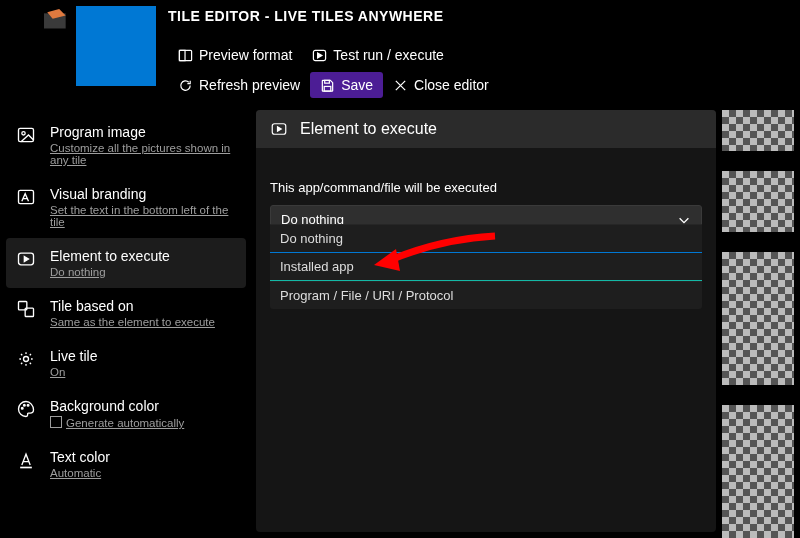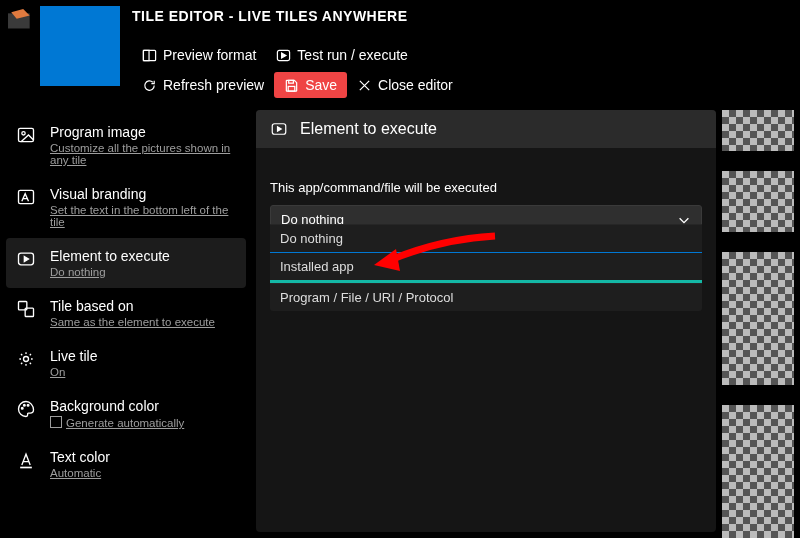--- a/index.html
+++ b/index.html
@@ -8,20 +8,21 @@
       background: #000;
       font-family: 'Segoe UI', Tahoma, sans-serif;
       color: #fff;
       overflow: hidden;
       font-size: 13px;
     }
     .root { display: flex; flex-direction: column; height: 100%; }
     .header {
       display: flex; align-items: flex-start;
       padding: 6px 8px 0 8px;
+      margin-left: 36px;
     }
     .app-icon {
       width: 26px; height: 20px;
       margin-right: 6px; margin-top: 4px;
       display: flex; align-items: center; justify-content: center;
     }
     .tile-preview-sq {
       width: 80px; height: 80px;
       background: #0078d4;
       flex-shrink: 0;
@@ -42,21 +43,21 @@
       gap: 0;
     }
     .tb-btn {
       display: flex; align-items: center;
       padding: 5px 10px;
       cursor: pointer;
       font-size: 14px;
       gap: 6px;
       border-radius: 3px;
     }
-    .tb-btn.save { background: #ef4444; }
+    .tb-btn.save { background: #4c1d95; }
     .tb-icon { width: 15px; height: 15px; display: inline-flex; align-items: center; justify-content: center; }
     .tb-icon svg { width: 15px; height: 15px; }
 
     .body { display: flex; flex: 1; overflow: hidden; margin-top:6px;}
     .sidebar {
       width: 250px; flex-shrink: 0;
       padding: 10px 4px 4px 6px;
       overflow-y: auto;
     }
     .side-item {
@@ -118,21 +119,21 @@
     }
     .dd-item {
       padding: 6px 10px;
       font-size: 13px;
       cursor: pointer;
       color: #ddd;
       border-top: 1px solid rgba(255,255,255,0.04);
     }
     .dd-item.hl {
       border-top: 1px solid #0078d4;
-      border-bottom: 3px solid #14b8a6;
+      border-bottom: 1px solid #14b8a6;
     }
     .arrow-annotation{
       position:absolute;
       left:100px; top:7px;
       pointer-events:none;
       z-index:6;
     }
 
     .tiles-col {
       width: 78px; flex-shrink: 0;

